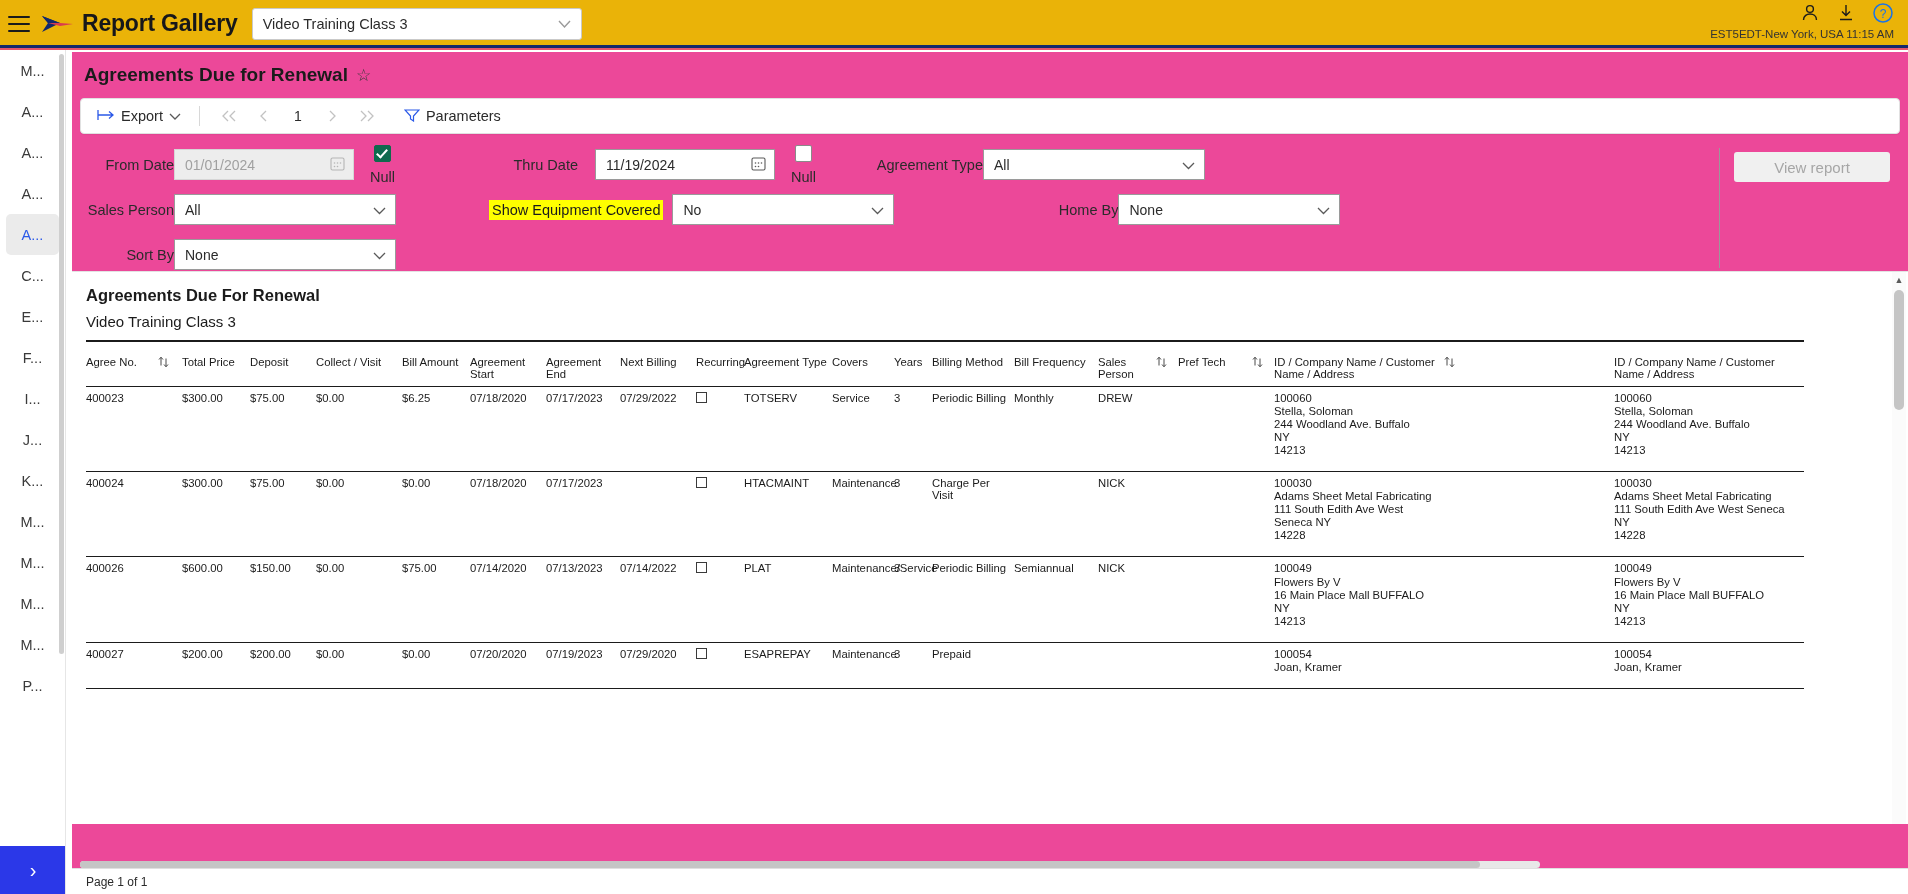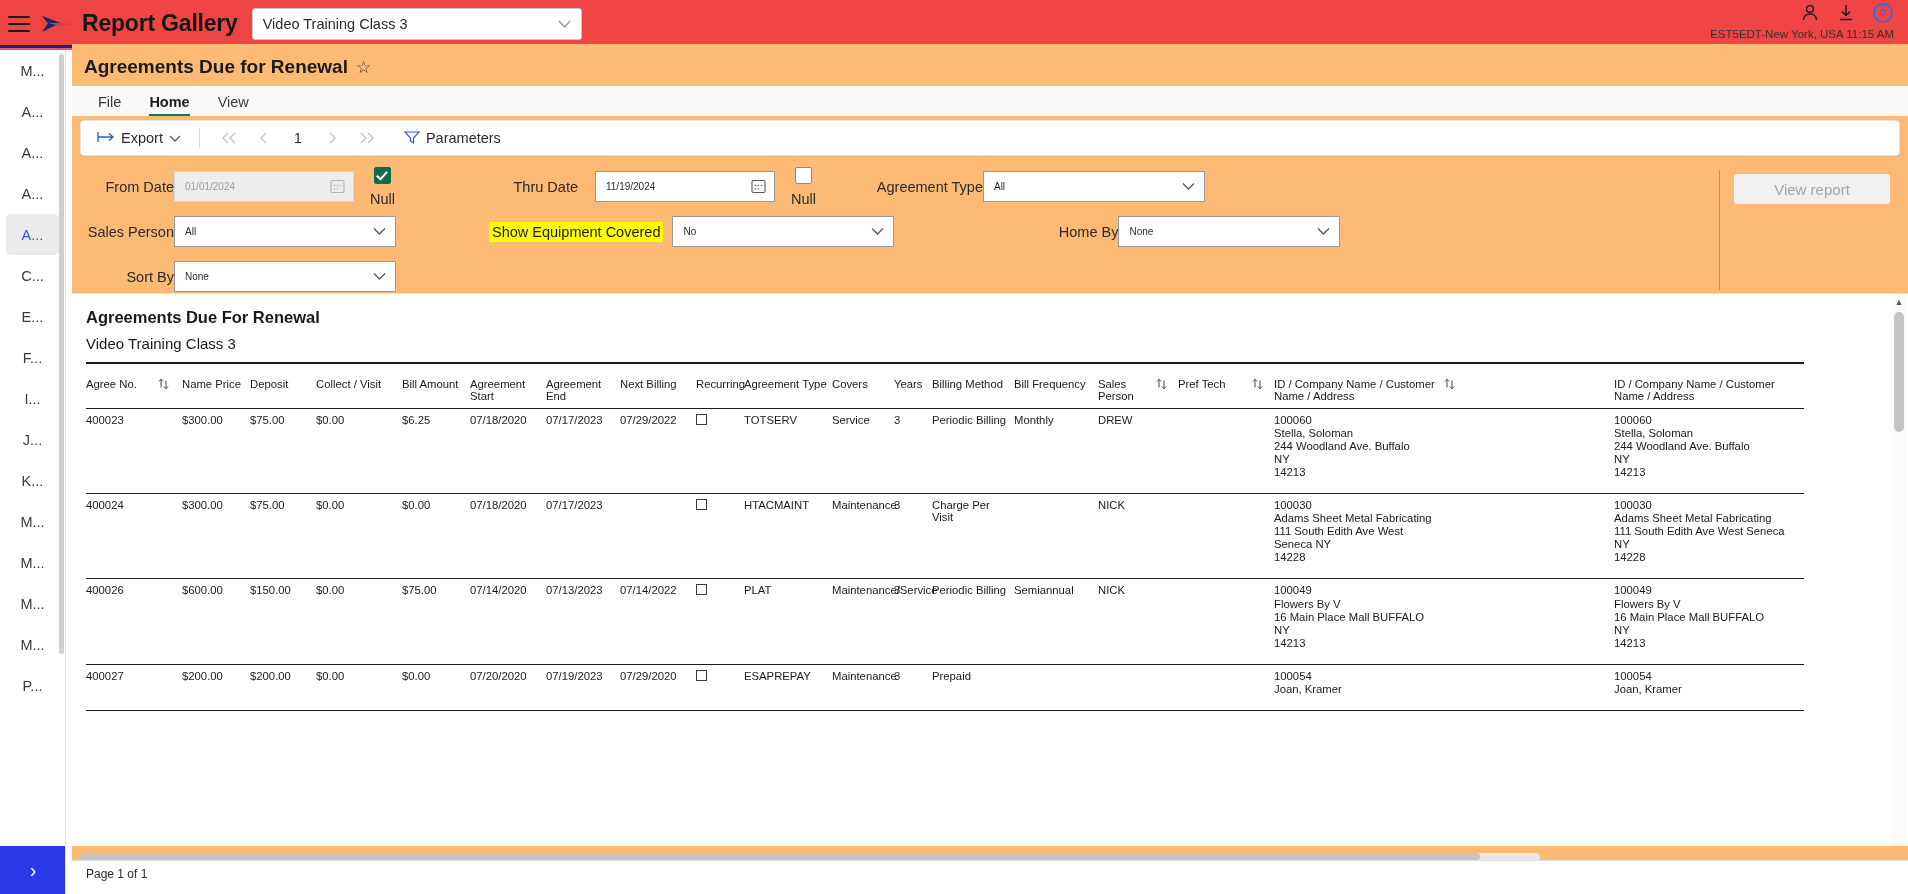--- a/index.html
+++ b/index.html
@@ -8,21 +8,21 @@
     width: 1908px; height: 894px;
     overflow: hidden;
     background: #ffffff;
     font-family: "Liberation Sans", sans-serif;
     color: #201f1e;
   }
 
   
   .appbar {
     position: absolute; top: 0; left: 0; width: 1908px; height: 47px;
-    background: #ef4444;
+    background: #eab308;
     display: flex; align-items: center;
   }
   .hamburger {
     width: 22px; height: 16px; margin-left: 8px; margin-right: 10px;
     display: flex; flex-direction: column; justify-content: space-between;
     cursor: pointer;
   }
   .hamburger i { display: block; height: 2px; background: #1b1b1b; border-radius: 1px; }
   .brand-logo { width: 36px; height: 22px; position: relative; margin-right: 6px; }
   .brand-title {
@@ -60,22 +60,22 @@
     background: #2b38e8; color: #fff; display: flex; align-items: center; justify-content: center;
     font-size: 20px; cursor: pointer;
   }
   .rail-scroll {
     position: absolute; right: 1px; top: 4px; width: 5px; height: 600px;
     background: #cfcfcf; border-radius: 3px;
   }
 
   
   .panel {
-    position: absolute; top: 44px; left: 72px; width: 1836px; height: 842px;
-    background: #fdba74;
+    position: absolute; top: 52px; left: 72px; width: 1836px; height: 842px;
+    background: #ec4899;
   }
   .report-title-row {
     display: flex; align-items: center; gap: 8px;
     padding: 12px 0 8px 12px;
   }
   .report-title { font-size: 19px; font-weight: bold; color: #1b1b1b; }
   .star-icon { font-size: 17px; color: #3a3a3a; cursor: pointer; }
 
   
   .ribbon-tabs {
@@ -107,21 +107,21 @@
 
   
   .params {
     position: relative; margin-top: 8px; height: 130px;
     border-bottom: 1px solid #e3e3e3;
   }
   .prow { display: flex; align-items: center; height: 45px; padding-left: 12px; }
   .plabel { font-size: 14.5px; color: #2b2b2b; text-align: right; }
   .pfield {
     height: 31px; border: 1px solid #9a9a9a; background: #fff;
-    display: flex; align-items: center; padding: 0 10px; font-size: 10px; color: #2b2b2b;
+    display: flex; align-items: center; padding: 0 10px; font-size: 14px; color: #2b2b2b;
     position: relative;
   }
   .pfield.disabled { background: #ededed; border-color: #d6d6d6; color: #a0a0a0; }
   .pfield .chev { position: absolute; right: 9px; top: 50%; transform: translateY(-50%); }
   .pfield .calic { position: absolute; right: 8px; top: 50%; transform: translateY(-50%); }
   .chk-wrap { display: flex; align-items: center; gap: 7px; flex-direction: column; }
   .chk {
     width: 17px; height: 17px; border: 1.5px solid #8a8a8a; background: #fff; border-radius: 2px;
     display: flex; align-items: center; justify-content: center;
   }
@@ -268,25 +268,20 @@
   <div class="rail-expand">›</div>
 </div>
 
 <div class="panel">
 
   <div class="report-title-row">
     <span class="report-title">Agreements Due for Renewal</span>
     <span class="star-icon">☆</span>
   </div>
 
-  <div class="ribbon-tabs" id="ribbon-tabs">
-      <div class="rtab">File</div>
-      <div class="rtab active">Home</div>
-      <div class="rtab">View</div>
-    </div>
 
   <div class="toolbar">
     <div class="tb-btn">
       <span>
         <svg width="18" height="12" viewBox="0 0 18 12">
             <path d="M1,1 L1,11 M1,6 L16,6 M12,2.5 L16,6 L12,9.5" stroke="#2b59e8" stroke-width="1.3" fill="none"></path>
           </svg>
       </span>
       <span>Export</span>
       <span>
@@ -460,21 +455,21 @@
             <col style="width:22px">
           <col style="width:170px">
             <col style="width:170px">
         </colgroup>
         <thead>
           <tr id="thead-row">
               <th><span>Agree No.</span></th>
               <th><svg width="11" height="12" viewBox="0 0 11 12">
                   <path d="M3,9.5 L3,1.5 M1,3.5 L3,1.2 L5,3.5 M8,2.5 L8,10.5 M6,8.5 L8,10.8 L10,8.5" stroke="#4a4a4a" stroke-width="1" fill="none"></path>
                 </svg></th>
-              <th><span>Name Price</span></th>
+              <th><span>Total Price</span></th>
               <th><span>Deposit</span></th>
               <th><span>Collect / Visit</span></th>
               <th><span>Bill Amount</span></th>
               <th><span>Agreement Start</span></th>
               <th><span>Agreement End</span></th>
               <th><span>Next Billing</span></th>
               <th><span>Recurring</span></th>
               <th><span>Agreement Type</span></th>
               <th><span>Covers</span></th>
               <th><span>Years</span></th>

